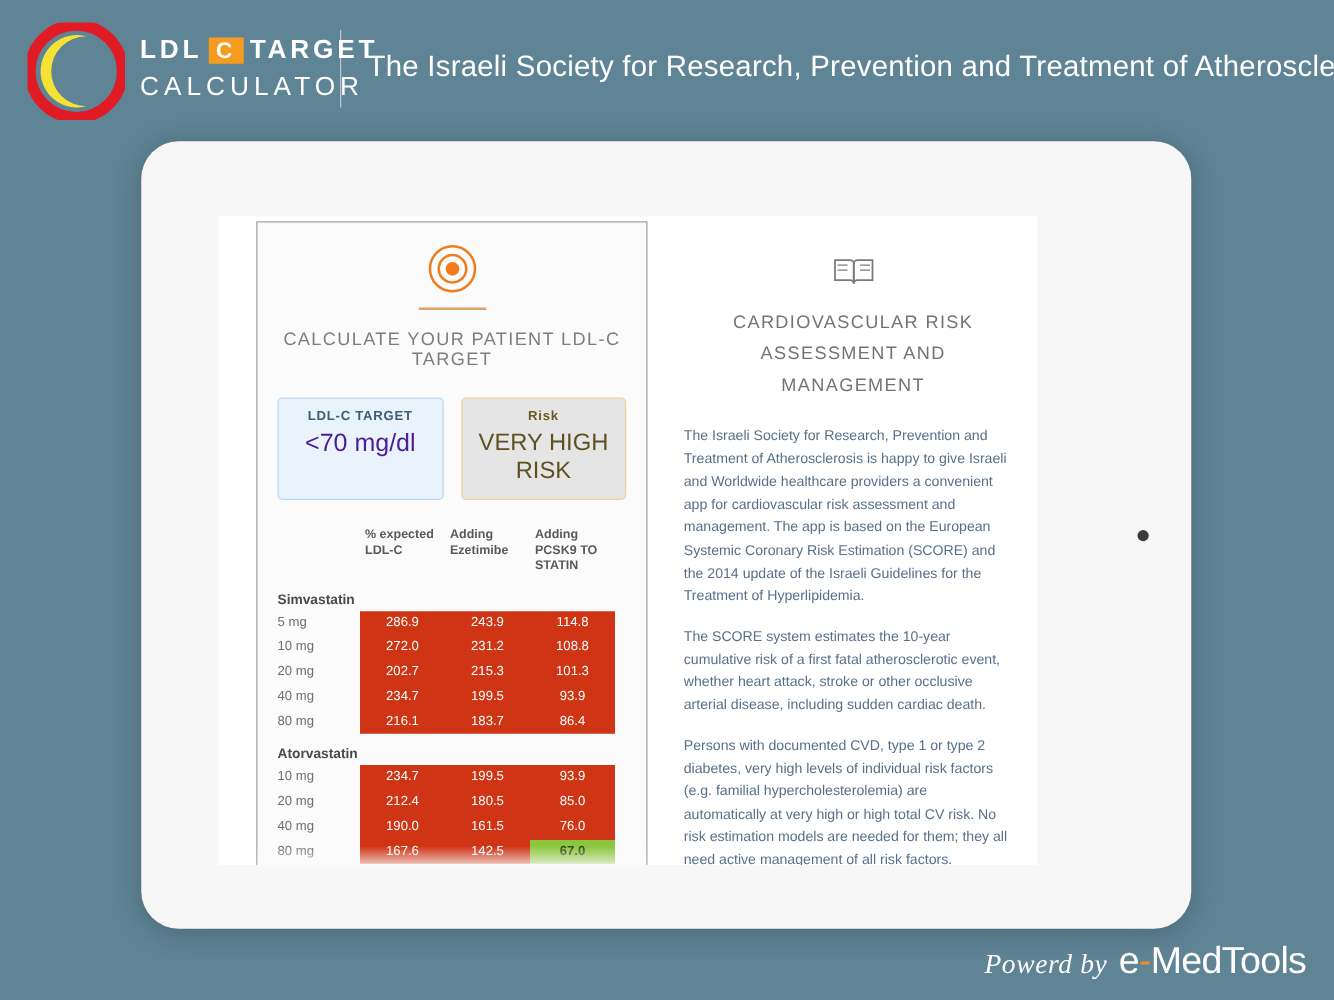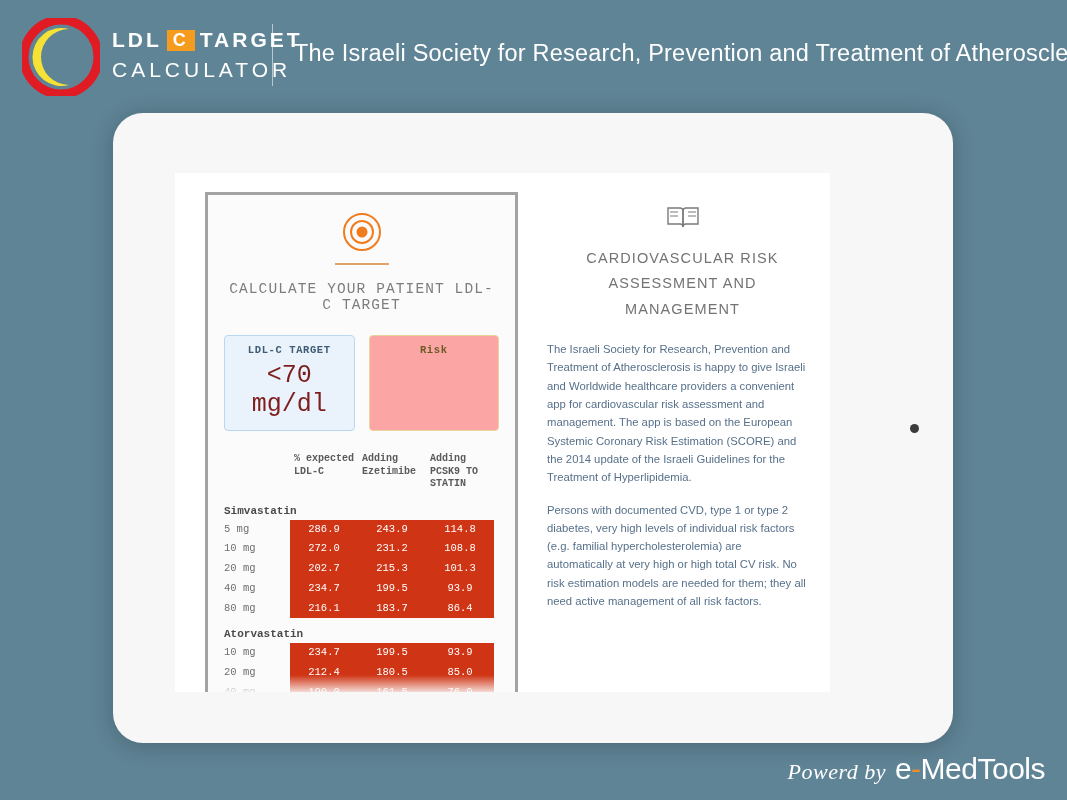--- a/index.html
+++ b/index.html
@@ -82,26 +82,25 @@
     position: absolute;
     left: 62px; top: 60px;
     width: 655px; height: 519px;
     background: #ffffff;
     overflow: hidden;
   }
 
   
   .calc-panel {
     position: absolute;
-    left: 30px; top: 19px;
+    left: 30px; top: 4px;
     width: 313px;
     bottom: -10px;
     background: #fbfbfb;
-    border: 3px solid #a3a3a3;
-    font-family: Liberation Mono, monospace;
+    border: 1px solid #a3a3a3;
   }
   .target-icon {
     width: 42px; height: 42px;
     margin: 16px auto 0 auto;
     position: relative;
   }
   .ring {
     position: absolute; border-radius: 50%;
     left: 50%; top: 50%;
     transform: translate(-50%,-50%);
@@ -132,33 +131,33 @@
     flex: 1;
     border-radius: 4px;
     text-align: center;
     padding: 8px 4px 11px 4px;
   }
   .card-blue {
     background: #eaf3fb;
     border: 1px solid #b9d7ee;
   }
   .card-yellow {
-    background: #fca5a5;
+    background: #e5e5e5;
     border: 1px solid #e8d59b;
   }
   .card-label {
     font-size: 10.5px;
     font-weight: bold;
     color: #3f5c74;
     letter-spacing: 0.6px;
   }
   .card-yellow .card-label { color: #6b5a23; }
   .card-value {
-    font-size: 25px;
-    color: #7f1d1d;
+    font-size: 20px;
+    color: #4c1d95;
     margin-top: 5px;
     font-weight: 400;
   }
   .card-yellow .card-value { color: #5e5120; font-size: 19px; }
 
   
   .drug-table {
     margin: 22px 16px 0 16px;
     font-size: 10.5px;
     color: #6b6b6b;
@@ -298,20 +297,21 @@
         <div class="divider-sm"></div>
         <div class="calc-title">CALCULATE YOUR PATIENT LDL-C TARGET</div>
 
         <div class="result-row">
           <div class="result-card card-blue">
             <div class="card-label">LDL-C TARGET</div>
             <div class="card-value">&lt;70 mg/dl</div>
           </div>
           <div class="result-card card-yellow">
             <div class="card-label">Risk</div>
+            <div class="card-value">VERY HIGH RISK</div>
           </div>
         </div>
 
         <div class="drug-table">
           <div class="thead">
             <div class="th-spacer"></div>
             <div class="th">% expected LDL-C</div>
             <div class="th">Adding Ezetimibe</div>
             <div class="th">Adding PCSK9 TO STATIN</div>
           </div>
@@ -386,20 +386,21 @@
           <path d="M2 4 h12 a3 3 0 0 1 3 3 v16 a3 3 0 0 0 -3 -3 h-12 z" fill="none" stroke="#7a7a7a" stroke-width="1.4"></path>
           <path d="M32 4 h-12 a3 3 0 0 0 -3 3 v16 a3 3 0 0 1 3 -3 h12 z" fill="none" stroke="#7a7a7a" stroke-width="1.4"></path>
           <line x1="4" y1="8" x2="12" y2="8" stroke="#7a7a7a" stroke-width="1"></line>
           <line x1="4" y1="12" x2="12" y2="12" stroke="#7a7a7a" stroke-width="1"></line>
           <line x1="22" y1="8" x2="30" y2="8" stroke="#7a7a7a" stroke-width="1"></line>
           <line x1="22" y1="12" x2="30" y2="12" stroke="#7a7a7a" stroke-width="1"></line>
         </svg>
         <div class="info-title">CARDIOVASCULAR RISK ASSESSMENT AND MANAGEMENT</div>
         <div class="info-body" id="info-body">
             <p>The Israeli Society for Research, Prevention and Treatment of Atherosclerosis is happy to give Israeli and Worldwide healthcare providers a convenient app for cardiovascular risk assessment and management. The app is based on the European Systemic Coronary Risk Estimation (SCORE) and the 2014 update of the Israeli Guidelines for the Treatment of Hyperlipidemia.</p>
+            <p>The SCORE system estimates the 10-year cumulative risk of a first fatal atherosclerotic event, whether heart attack, stroke or other occlusive arterial disease, including sudden cardiac death.</p>
             <p>Persons with documented CVD, type 1 or type 2 diabetes, very high levels of individual risk factors (e.g. familial hypercholesterolemia) are automatically at very high or high total CV risk. No risk estimation models are needed for them; they all need active management of all risk factors.</p>
           </div>
       </div>
 
     </div>
   </div>
 
   <div class="footer">
     <span class="powered">Powerd by</span>
     <span class="brand"><span class="e">e</span><span class="dash">-</span><span class="e">MedTools</span></span>

